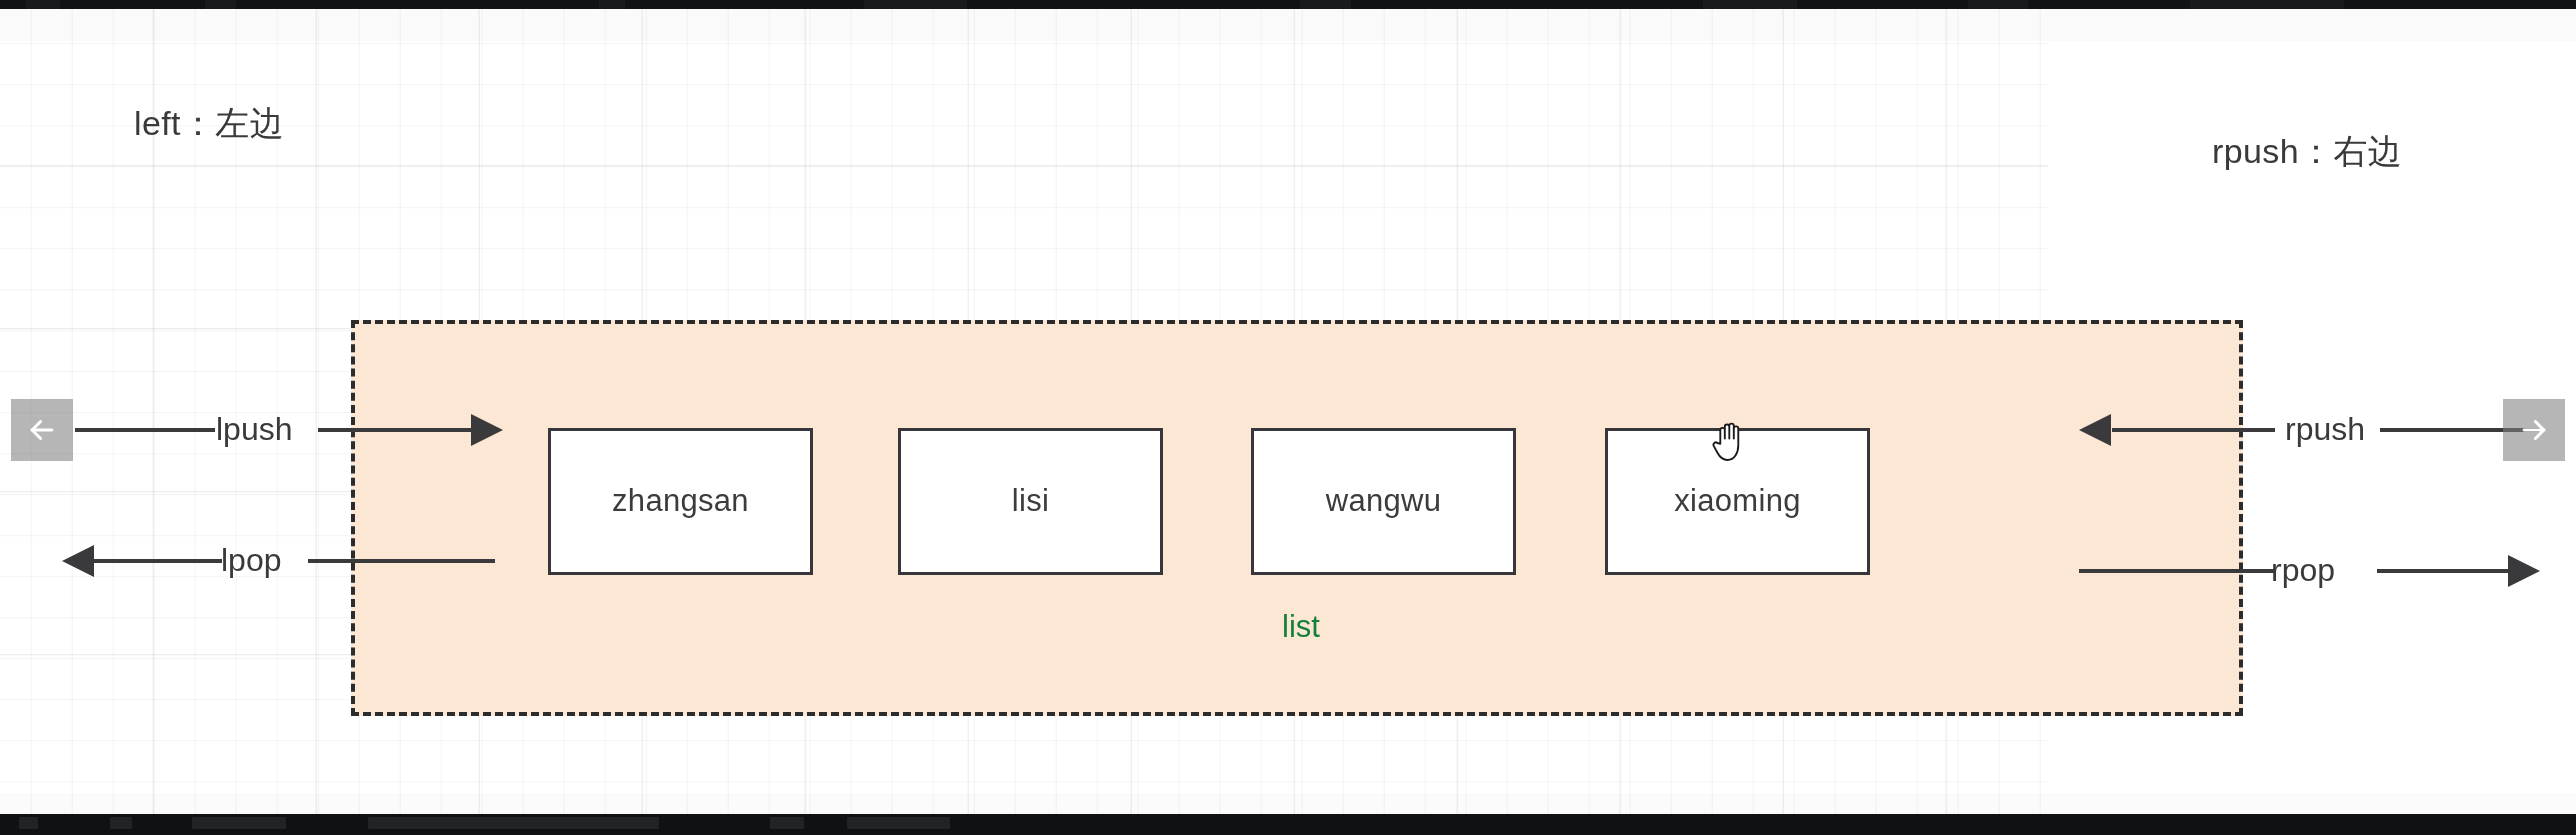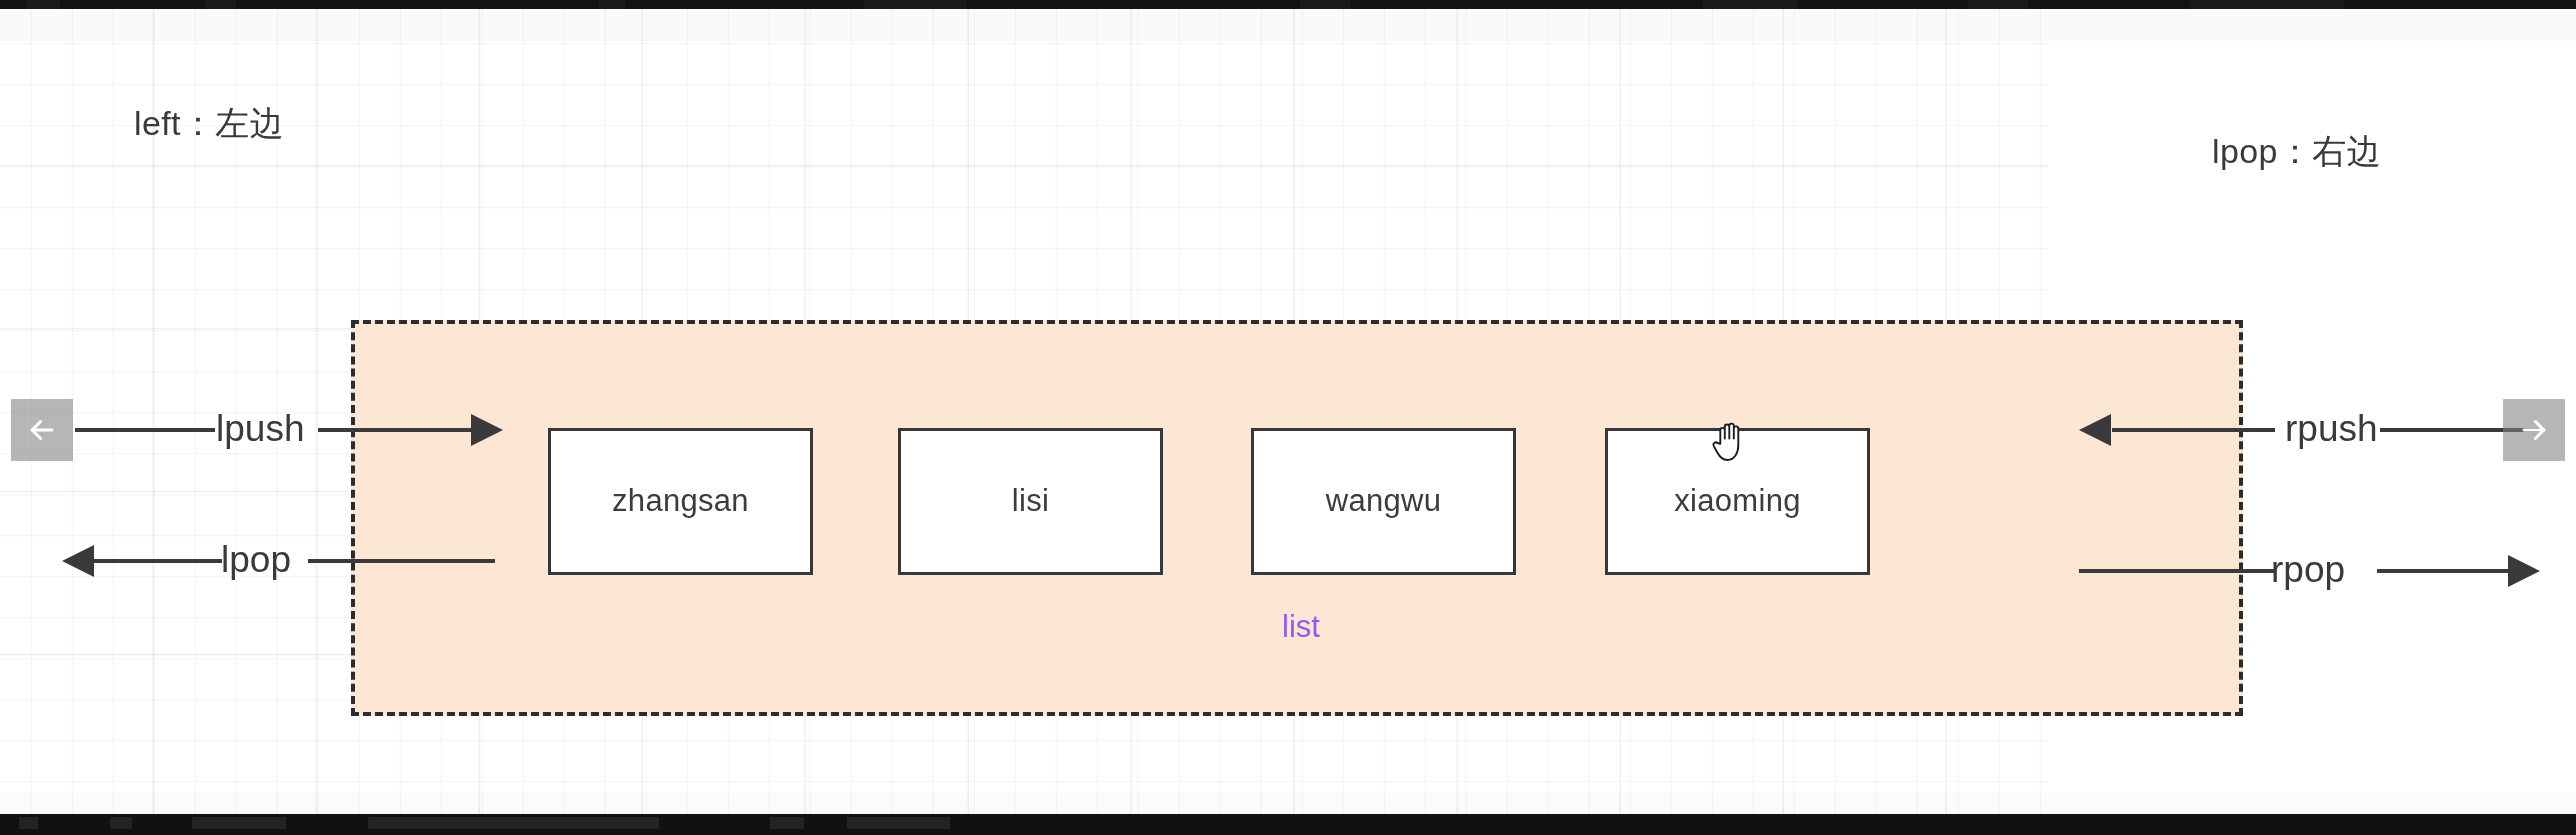--- a/index.html
+++ b/index.html
@@ -74,21 +74,21 @@
 
   
   .list-box{
     position:absolute;left:351px;top:311px;width:1892px;height:396px;
     background:#fce7d5;
     border:4.3px dashed #2c2c2c;
     box-sizing:border-box;
   }
   .list-title{
     position:absolute;left:0;top:285px;width:1892px;text-align:center;
-    font-size:31px;color:#8b5cf6;
+    font-size:31px;color:#15803d;
   }
 
   
   .item-box{
     position:absolute;top:419px;width:265px;height:147px;
     background:#ffffff;
     border:3.4px solid #37373b;
     box-sizing:border-box;
     display:flex;align-items:center;justify-content:center;
   }
@@ -101,21 +101,21 @@
   .arr-line{
     position:absolute;top:0;height:4.3px;background:#3a3a3c;
   }
   .arr-head{
     position:absolute;top:-13.7px;width:0;height:0;
     border-top:16.3px solid transparent;border-bottom:16.3px solid transparent;
   }
   .arr-head.right{border-left:32.5px solid #3a3a3c;}
   .arr-head.left{border-right:32.5px solid #3a3a3c;}
   .arr-label{
-    position:absolute;font-size:37px;color:#3a3a3a;white-space:nowrap;
+    position:absolute;font-size:32px;color:#3a3a3a;white-space:nowrap;
     transform:translateY(-50%);
   }
 
   
   .nav-btn{
     position:absolute;width:62px;height:62px;
     background:rgba(130,130,130,0.58);
     display:flex;align-items:center;justify-content:center;
   }
   .nav-btn svg{display:block;}
@@ -141,21 +141,21 @@
     <div class="tb-ghost" style="left:1968px;width:60px;"></div>
     <div class="tb-ghost" style="left:2190px;width:154px;"></div>
   </div>
 
   <div class="canvas">
     <div class="canvas-topwash"></div>
     <div class="canvas-botwash"></div>
 
     <div class="side-label" id="label-left">left：左边</div>
 
-    <div class="side-label" id="label-right">lpop：右边</div>
+    <div class="side-label" id="label-right">rpush：右边</div>
 
 
     <div class="list-box">
       <div class="list-title">list</div>
     </div>
 
     <div class="item-box" style="left:548px;">
       <span>zhangsan</span>
     </div>
     <div class="item-box" style="left:898px;">

